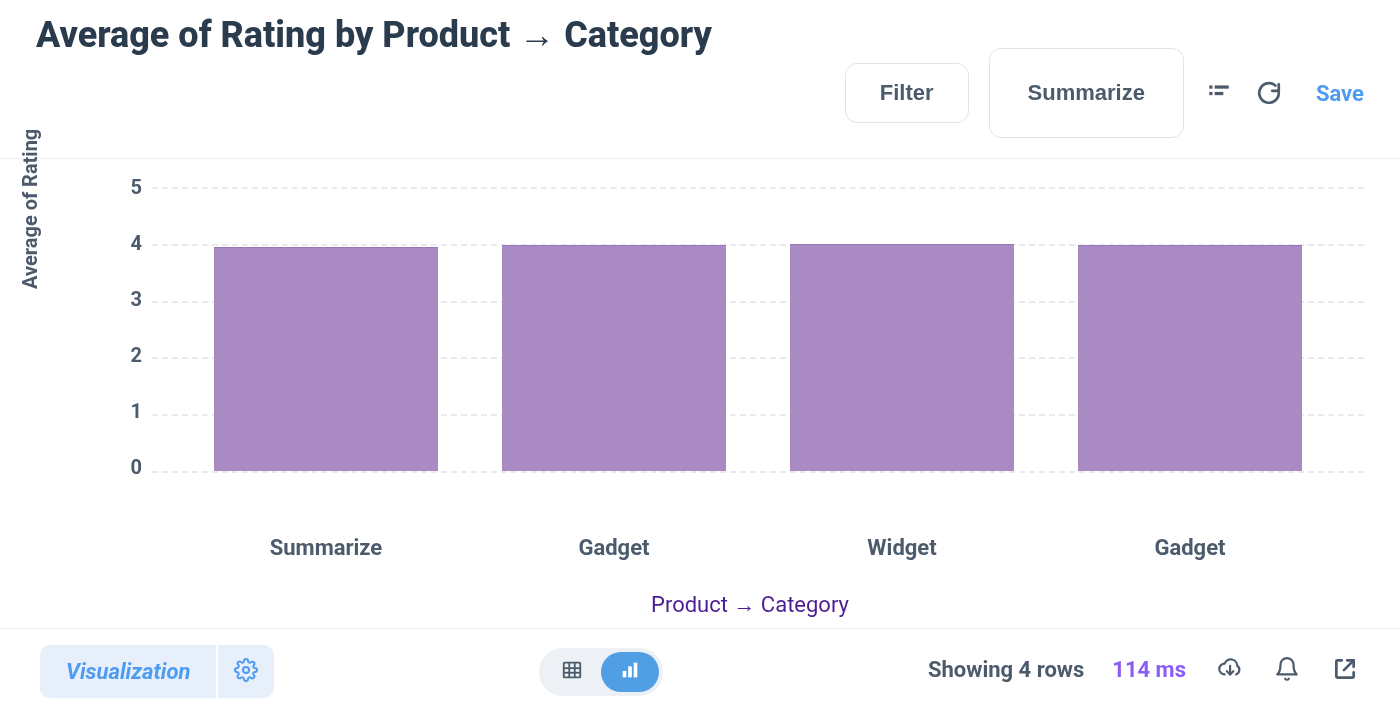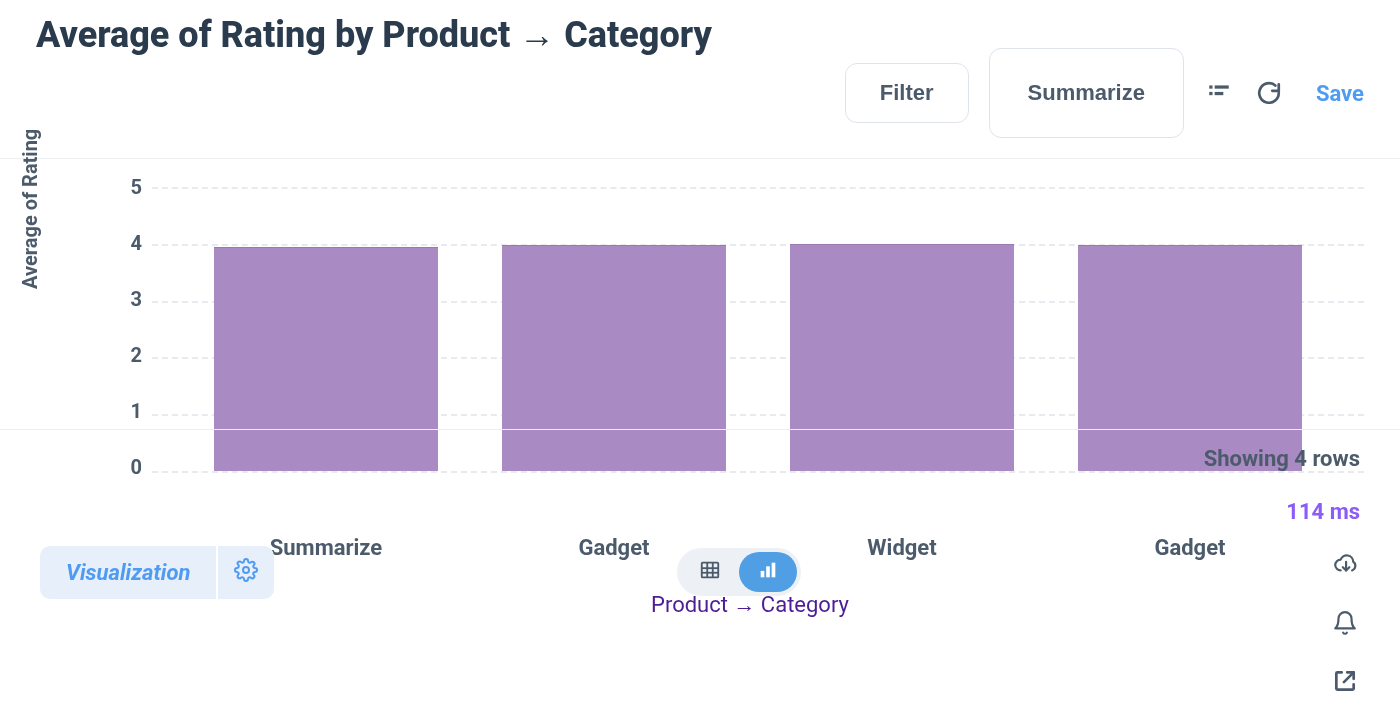--- a/index.html
+++ b/index.html
@@ -233,26 +233,25 @@
     color: #4c5b6b;
   }
   .toggle-btn.active {
     background: #509ee3;
     color: #fff;
   }
   .toggle-btn svg { width: 22px; height: 22px; }
 
   .footer-right {
     display: flex;
-    align-items: flex-end;
+    align-items: flex-start;
     gap: 28px;
     font-size: 22px;
     font-weight: 700;
     color: #4c5b6b;
-    flex-direction: column;
   }
   .timing { color: #8b5cf6; }
   .footer-right .icon-btn svg { width: 26px; height: 26px; }
 </style>
 </head>
 <body>
 
 <div class="header">
   <div class="title-block">
     <h1 class="page-title">Average of Rating by Product → Category</h1>

